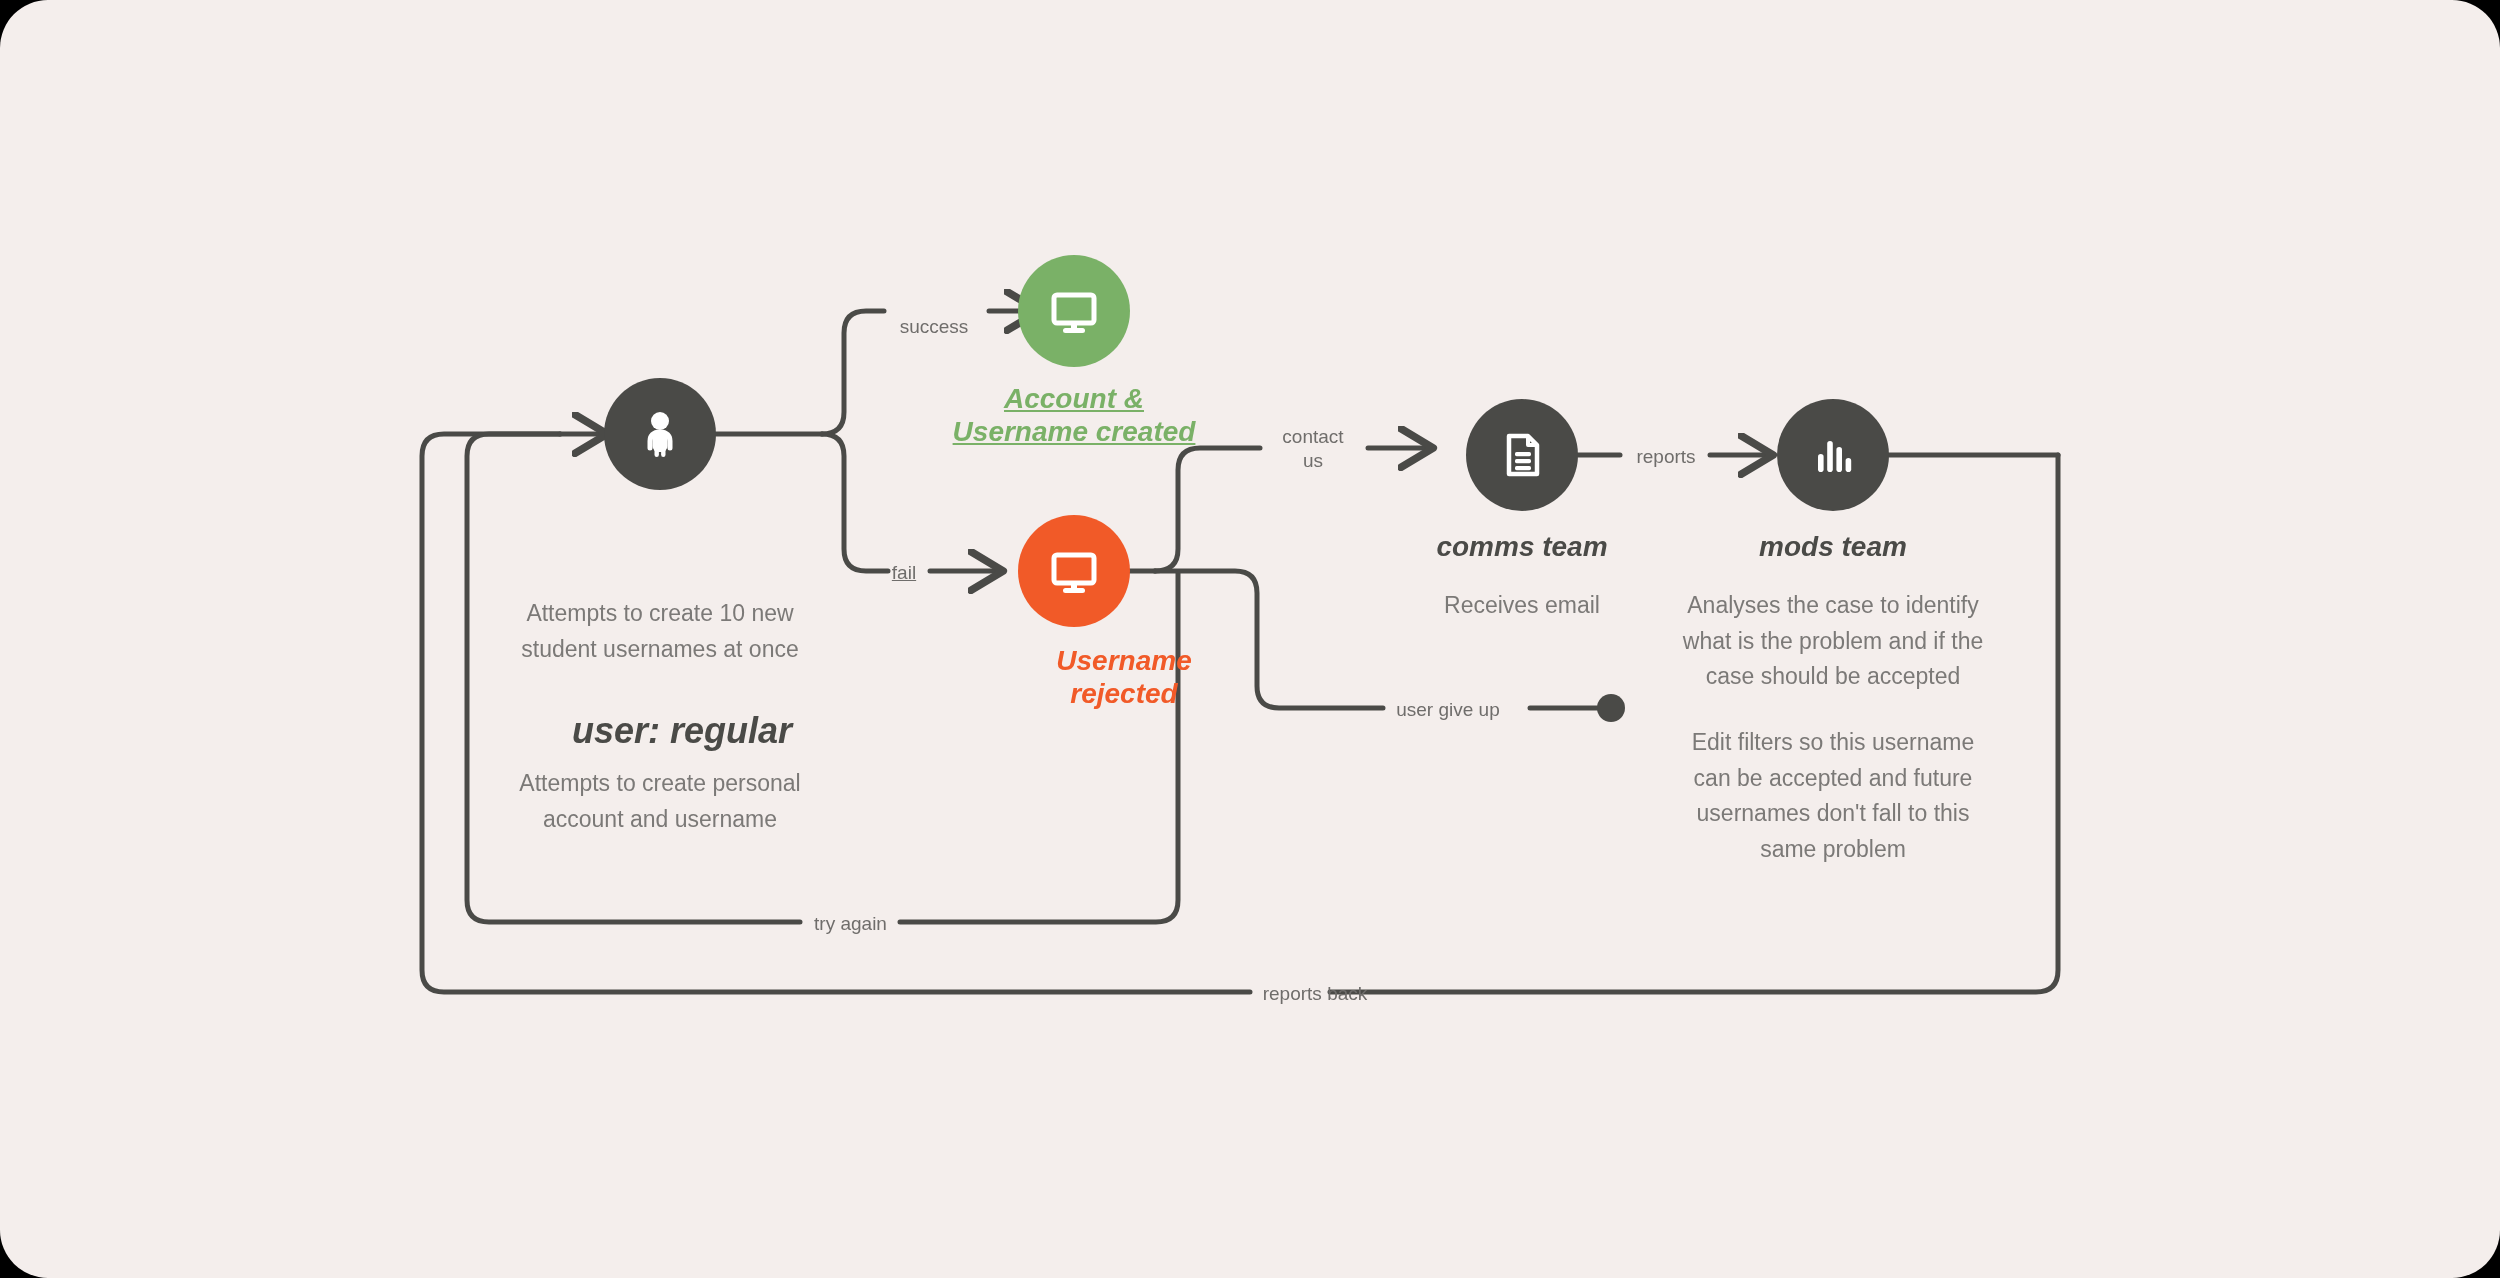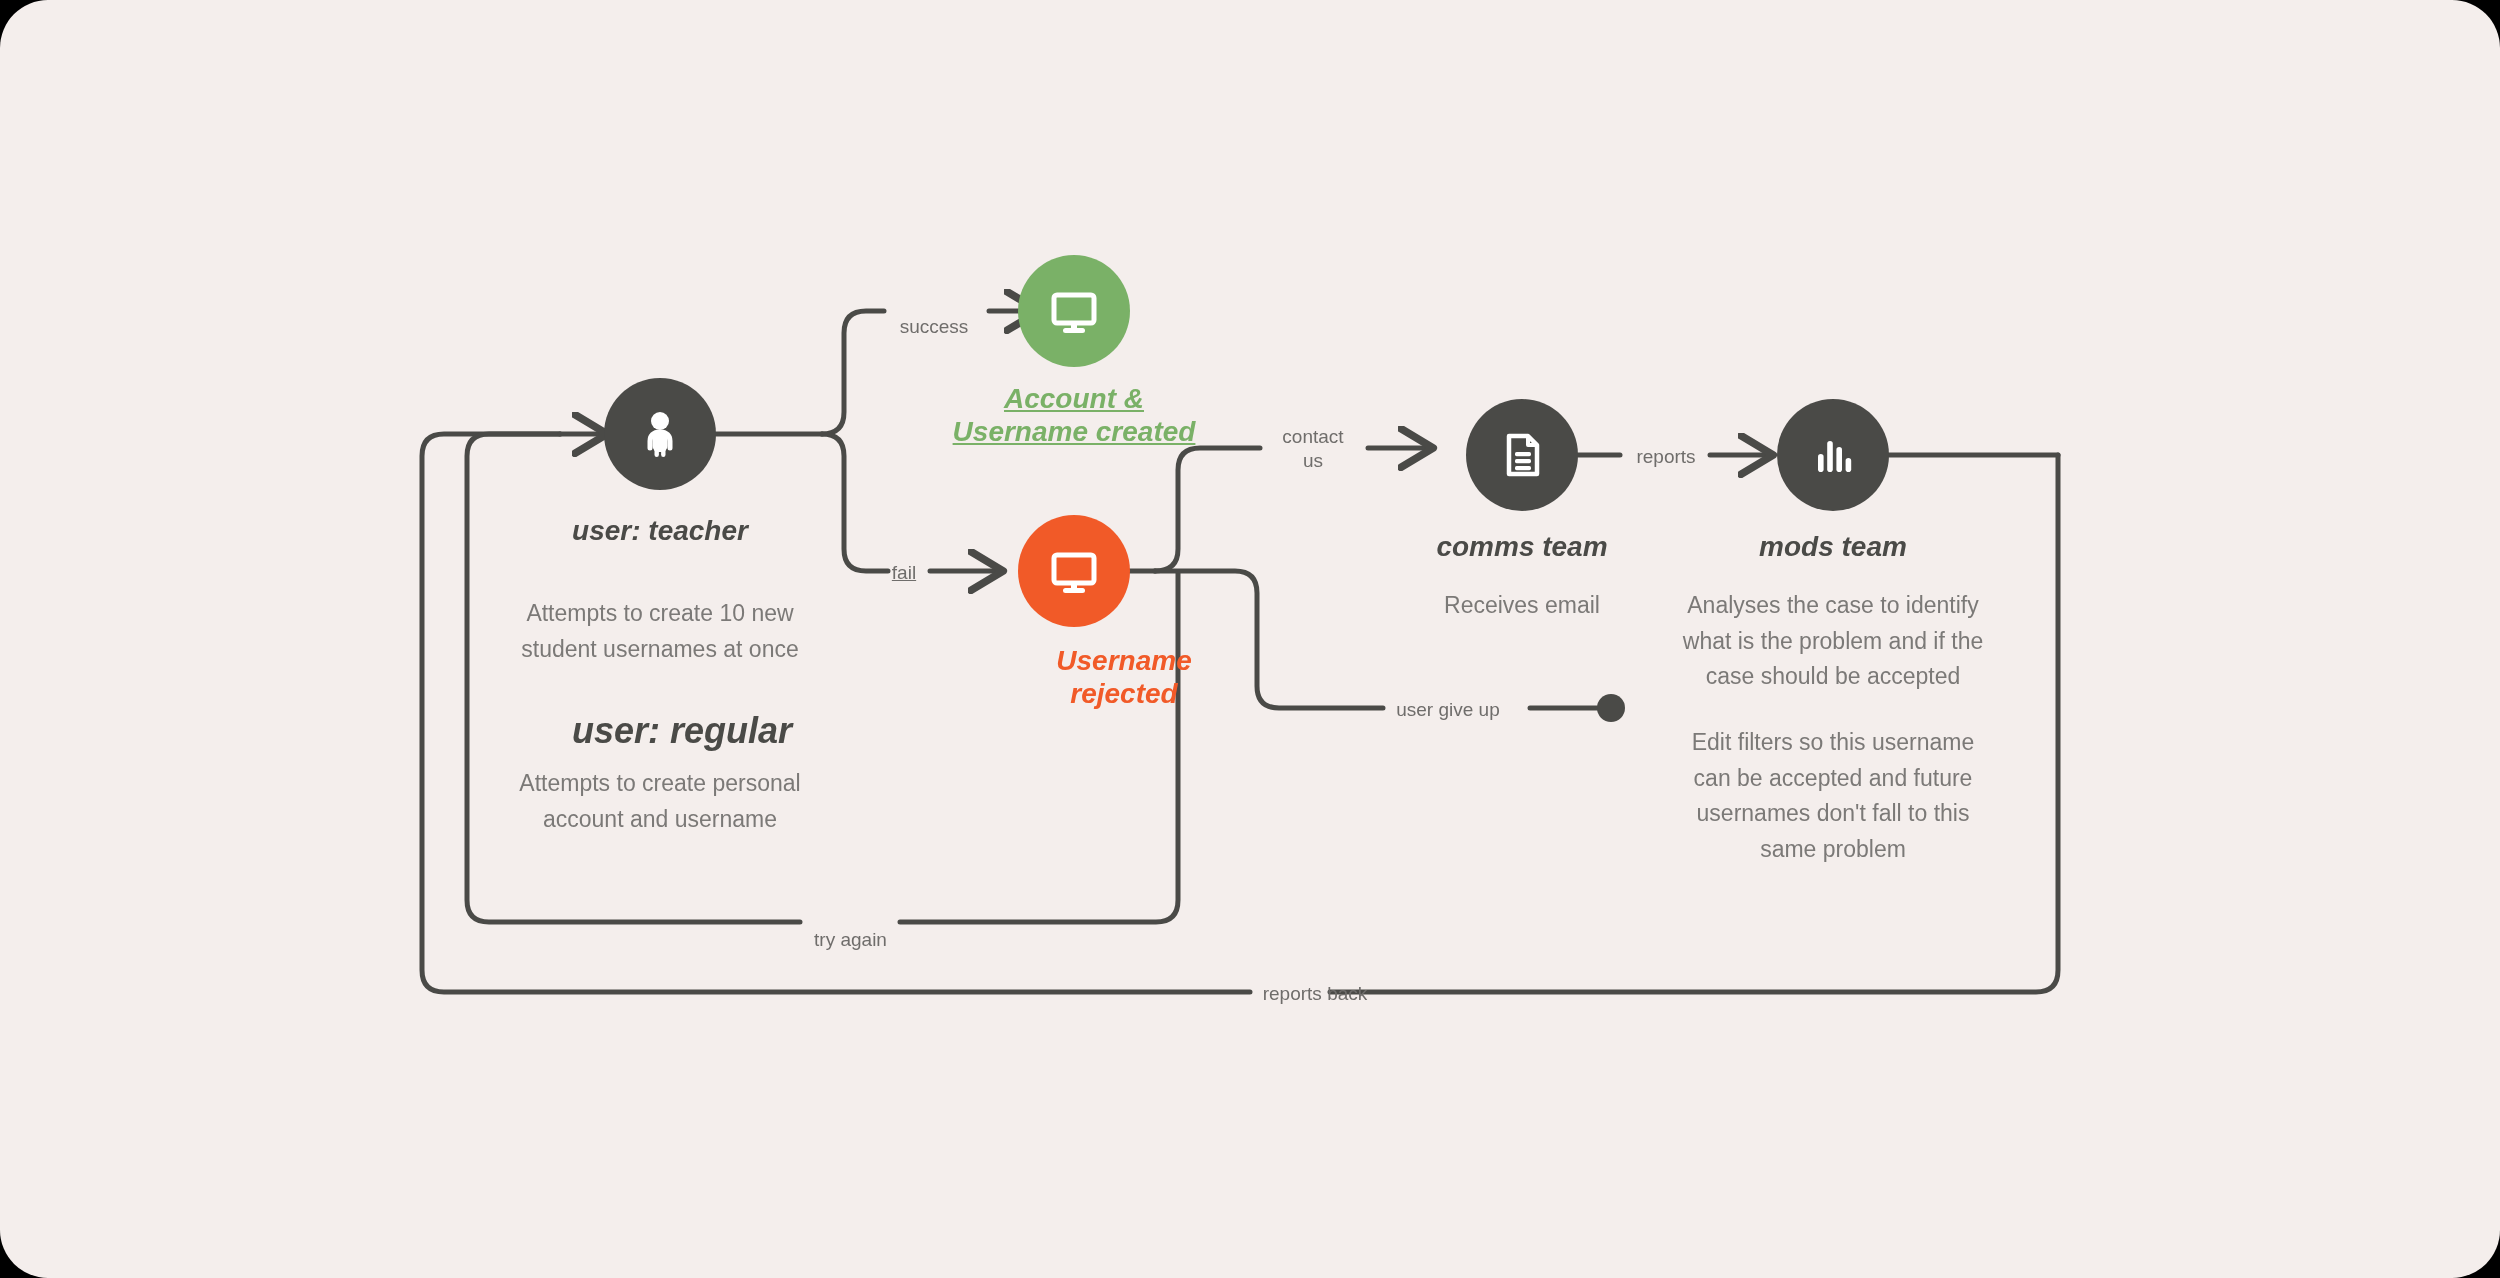--- a/index.html
+++ b/index.html
@@ -91,21 +91,20 @@
   <div class="circle" style="left:604px;top:378px;width:112px;height:112px;background:#4A4A47;">
     <svg width="52" height="52" viewBox="0 0 52 52">
       <circle cx="26" cy="13" r="9" fill="#ffffff"></circle>
       <path d="M 26 24 C 19 24 16 28 16 33 L 16 40 
                M 26 24 C 33 24 36 28 36 33 L 36 40" stroke="#ffffff" stroke-width="5" fill="none" stroke-linecap="round"></path>
       <rect x="18.5" y="24" width="15" height="20" rx="6" fill="#ffffff"></rect>
       <rect x="20.5" y="38" width="4.4" height="11" rx="2.2" fill="#ffffff"></rect>
       <rect x="27.1" y="38" width="4.4" height="11" rx="2.2" fill="#ffffff"></rect>
     </svg>
   </div>
-  <div class="lbl" style="left:460px;top:514px;width:400px;font-size:28px;">user: teacher</div>
   <div class="desc" style="left:450px;top:596px;width:420px;">Attempts to create 10 new
 student usernames at once</div>
   <div class="lbl" style="left:482px;top:710px;width:400px;font-size:36px;text-align:center;">user: regular</div>
   <div class="desc" style="left:450px;top:766px;width:420px;">Attempts to create personal
 account and username</div>
 
   <div class="circle" style="left:1018px;top:255px;width:112px;height:112px;background:#7AB167;">
     <svg width="54" height="54" viewBox="0 0 54 54">
       <rect x="7" y="11" width="40" height="28" rx="3" fill="none" stroke="#ffffff" stroke-width="5"></rect>
       <rect x="24" y="39" width="6" height="6" fill="#ffffff"></rect>
@@ -153,16 +152,16 @@
 can be accepted and future
 usernames don't fall to this
 same problem</div>
 
   <div class="edge-lbl" style="left:874px;top:315px;width:120px;">success</div>
   <div class="edge-lbl" style="left:874px;top:561px;width:60px;text-decoration:underline;">fail</div>
   <div class="edge-lbl" style="left:1248px;top:425px;width:130px;">contact
 us</div>
   <div class="edge-lbl" style="left:1608px;top:445px;width:116px;">reports</div>
   <div class="edge-lbl" style="left:1373px;top:698px;width:150px;">user give up</div>
-  <div class="edge-lbl" style="left:793px;top:912px;width:115px;margin-top:16px;">try again</div>
+  <div class="edge-lbl" style="left:793px;top:912px;width:115px;">try again</div>
   <div class="edge-lbl" style="left:1245px;top:982px;width:140px;">reports back</div>
 
 </div>
 
 </body></html>

